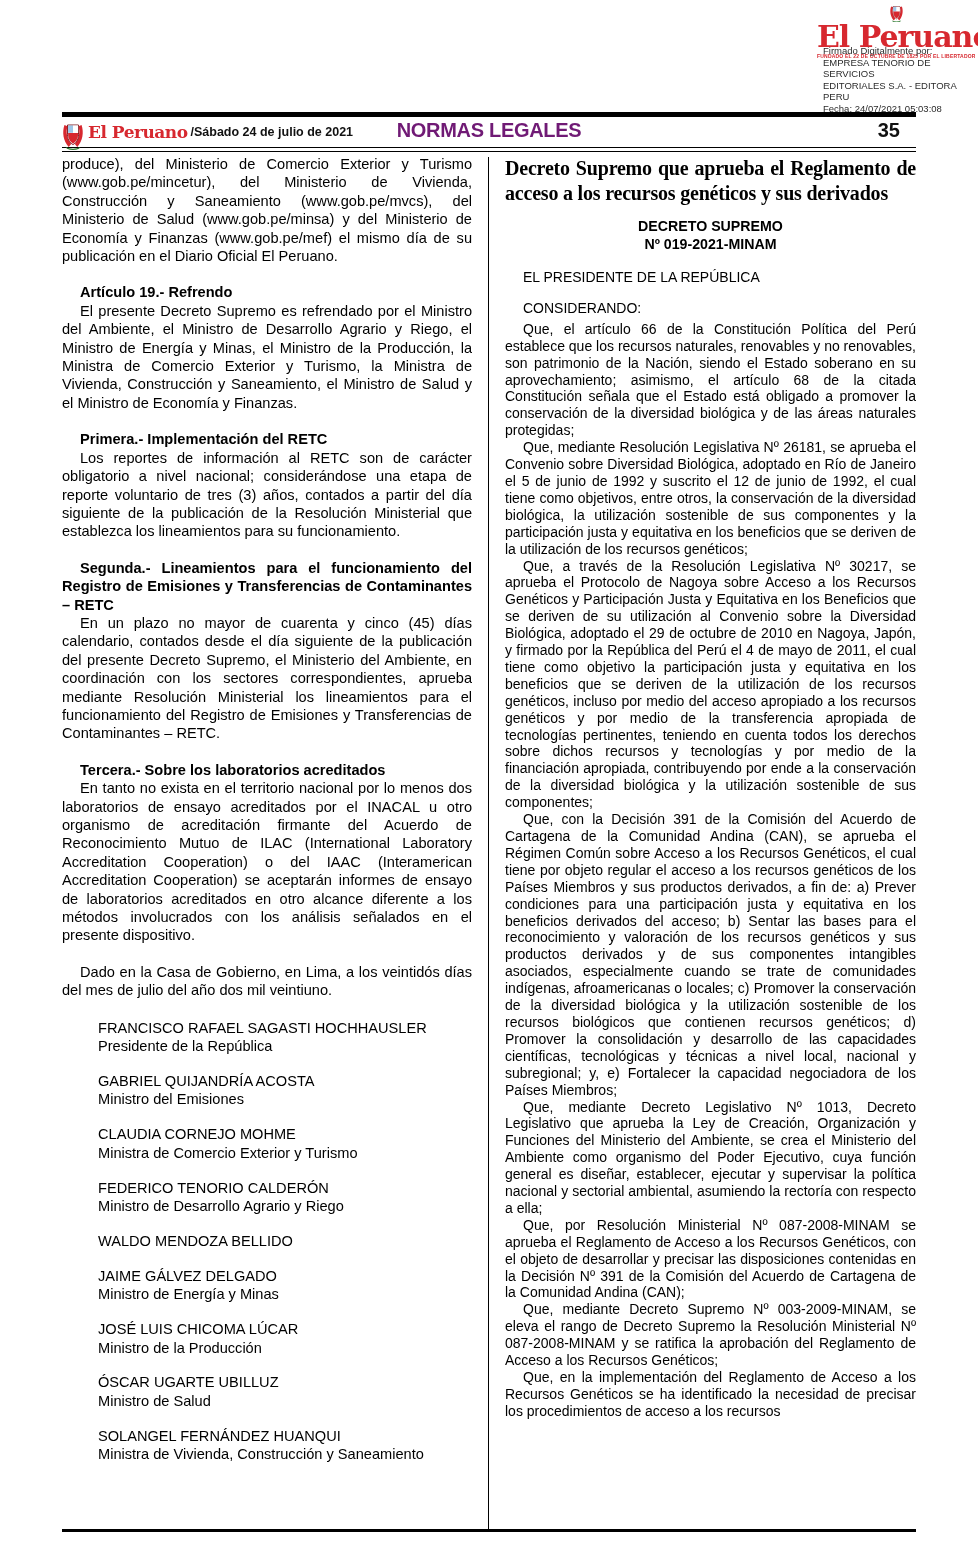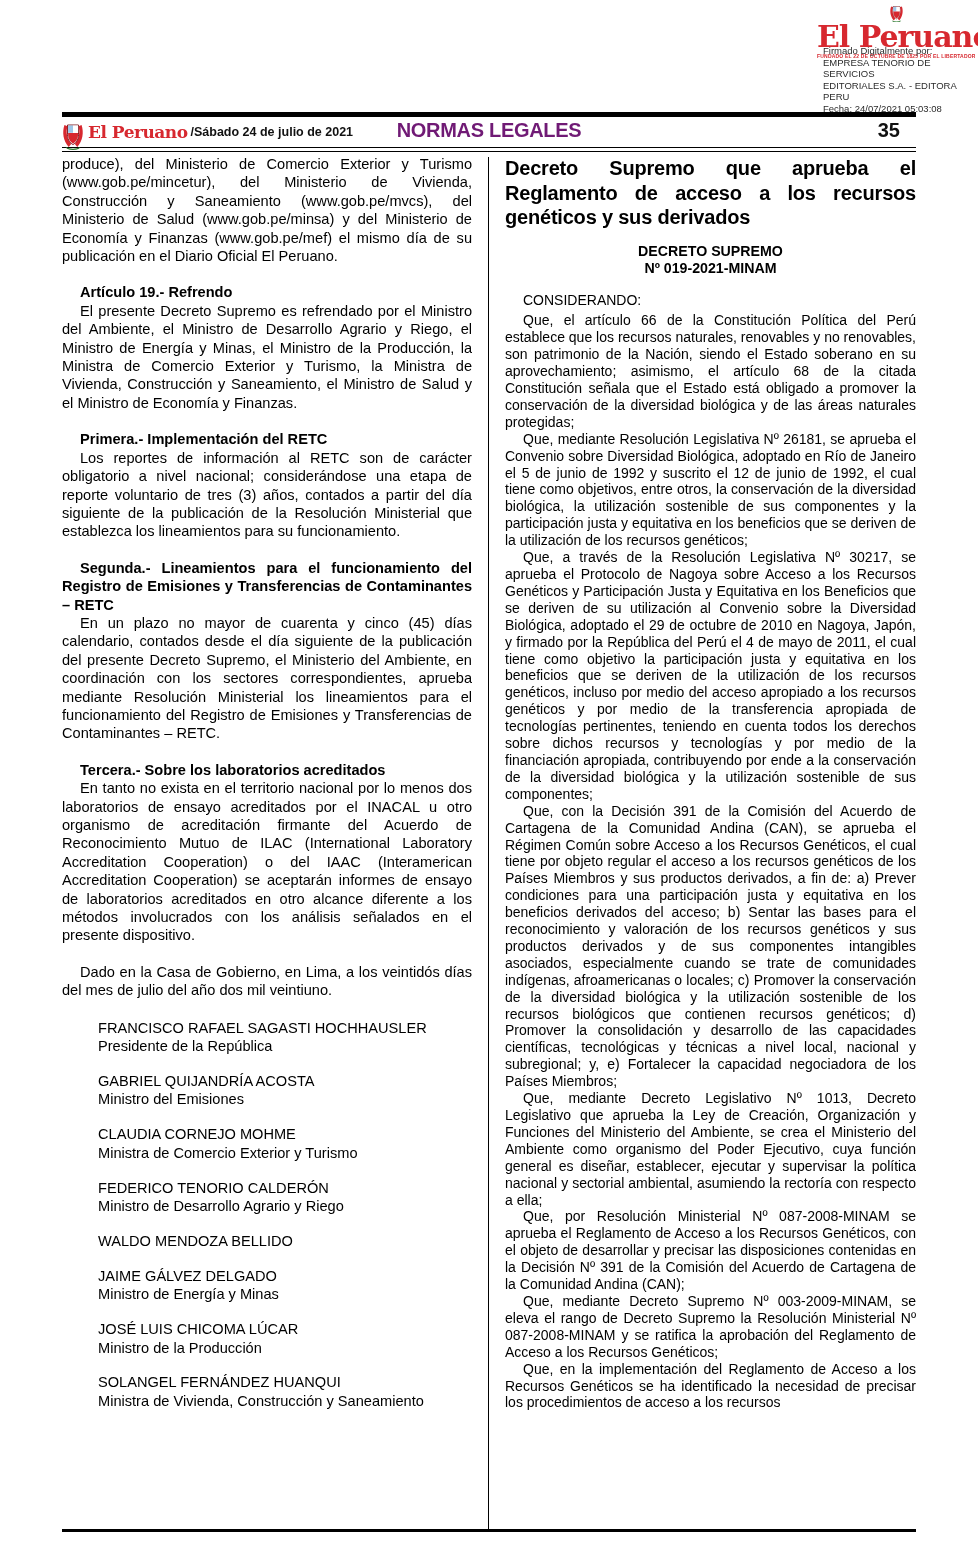--- a/index.html
+++ b/index.html
@@ -47,21 +47,21 @@
   .center-head{text-align:center;font-weight:bold;white-space:pre-line;}
 
   
   .sig-list{margin-top:19px;margin-left:36px;text-align:left;}
   .sig-block{margin-bottom:16.5px;}
   .sig-name{line-height:18.4px;}
   .sig-title{line-height:18.4px;}
 
   
   .article-title{font-weight:bold;font-size:20px;line-height:24.5px;
-        text-align:justify;letter-spacing:-0.2px;}
+        text-align:justify;letter-spacing:-0.2px;font-family:Liberation Serif, serif;}
   .decree-heading{margin-top:13px;text-align:center;font-weight:bold;
         white-space:pre-line;line-height:17.5px;font-size:14.2px;}
   .presidente{margin-top:16px;}
   .considerando{margin-top:14px;}
   .body-flow{margin-top:4px;}
 </style>
 </head>
 <body>
 
 <div class="page">
@@ -143,33 +143,38 @@
       </div>
       <div class="sig-block">
         <div class="sig-name">JAIME GÁLVEZ DELGADO</div>
         <div class="sig-title">Ministro de Energía y Minas</div>
       </div>
       <div class="sig-block">
         <div class="sig-name">JOSÉ LUIS CHICOMA LÚCAR</div>
         <div class="sig-title">Ministro de la Producción</div>
       </div>
       <div class="sig-block">
+        <div class="sig-name">ÓSCAR UGARTE UBILLUZ</div>
+        <div class="sig-title">Ministro de Salud</div>
+      </div>
+      <div class="sig-block">
         <div class="sig-name">SOLANGEL FERNÁNDEZ HUANQUI</div>
         <div class="sig-title">Ministra de Vivienda, Construcción y Saneamiento</div>
       </div>
     </div>
 
   </div>
 
   <div class="col-divider"></div>
 
   <div class="col-right">
     <p class="article-title">Decreto Supremo que aprueba el Reglamento de acceso a los recursos genéticos y sus derivados</p>
     <p class="decree-heading">DECRETO SUPREMO
 Nº 019-2021-MINAM</p>
+    <p class="indent presidente">EL PRESIDENTE DE LA REPÚBLICA</p>
     <p class="indent considerando">CONSIDERANDO:</p>
     <div class="body-flow">
       <p class="indent">Que, el artículo 66 de la Constitución Política del Perú establece que los recursos naturales, renovables y no renovables, son patrimonio de la Nación, siendo el Estado soberano en su aprovechamiento; asimismo, el artículo 68 de la citada Constitución señala que el Estado está obligado a promover la conservación de la diversidad biológica y de las áreas naturales protegidas;</p>
       <p class="indent">Que, mediante Resolución Legislativa Nº 26181, se aprueba el Convenio sobre Diversidad Biológica, adoptado en Río de Janeiro el 5 de junio de 1992 y suscrito el 12 de junio de 1992, el cual tiene como objetivos, entre otros, la conservación de la diversidad biológica, la utilización sostenible de sus componentes y la participación justa y equitativa en los beneficios que se deriven de la utilización de los recursos genéticos;</p>
       <p class="indent">Que, a través de la Resolución Legislativa Nº 30217, se aprueba el Protocolo de Nagoya sobre Acceso a los Recursos Genéticos y Participación Justa y Equitativa en los Beneficios que se deriven de su utilización al Convenio sobre la Diversidad Biológica, adoptado el 29 de octubre de 2010 en Nagoya, Japón, y firmado por la República del Perú el 4 de mayo de 2011, el cual tiene como objetivo la participación justa y equitativa en los beneficios que se deriven de la utilización de los recursos genéticos, incluso por medio del acceso apropiado a los recursos genéticos y por medio de la transferencia apropiada de tecnologías pertinentes, teniendo en cuenta todos los derechos sobre dichos recursos y tecnologías y por medio de la financiación apropiada, contribuyendo por ende a la conservación de la diversidad biológica y la utilización sostenible de sus componentes;</p>
       <p class="indent">Que, con la Decisión 391 de la Comisión del Acuerdo de Cartagena de la Comunidad Andina (CAN), se aprueba el Régimen Común sobre Acceso a los Recursos Genéticos, el cual tiene por objeto regular el acceso a los recursos genéticos de los Países Miembros y sus productos derivados, a fin de: a) Prever condiciones para una participación justa y equitativa en los beneficios derivados del acceso; b) Sentar las bases para el reconocimiento y valoración de los recursos genéticos y sus productos derivados y de sus componentes intangibles asociados, especialmente cuando se trate de comunidades indígenas, afroamericanas o locales; c) Promover la conservación de la diversidad biológica y la utilización sostenible de los recursos biológicos que contienen recursos genéticos; d) Promover la consolidación y desarrollo de las capacidades científicas, tecnológicas y técnicas a nivel local, nacional y subregional; y, e) Fortalecer la capacidad negociadora de los Países Miembros;</p>
       <p class="indent">Que, mediante Decreto Legislativo Nº 1013, Decreto Legislativo que aprueba la Ley de Creación, Organización y Funciones del Ministerio del Ambiente, se crea el Ministerio del Ambiente como organismo del Poder Ejecutivo, cuya función general es diseñar, establecer, ejecutar y supervisar la política nacional y sectorial ambiental, asumiendo la rectoría con respecto a ella;</p>
       <p class="indent">Que, por Resolución Ministerial Nº 087-2008-MINAM se aprueba el Reglamento de Acceso a los Recursos Genéticos, con el objeto de desarrollar y precisar las disposiciones contenidas en la Decisión Nº 391 de la Comisión del Acuerdo de Cartagena de la Comunidad Andina (CAN);</p>
       <p class="indent">Que, mediante Decreto Supremo Nº 003-2009-MINAM, se eleva el rango de Decreto Supremo la Resolución Ministerial Nº 087-2008-MINAM y se ratifica la aprobación del Reglamento de Acceso a los Recursos Genéticos;</p>
       <p class="indent">Que, en la implementación del Reglamento de Acceso a los Recursos Genéticos se ha identificado la necesidad de precisar los procedimientos de acceso a los recursos</p>

